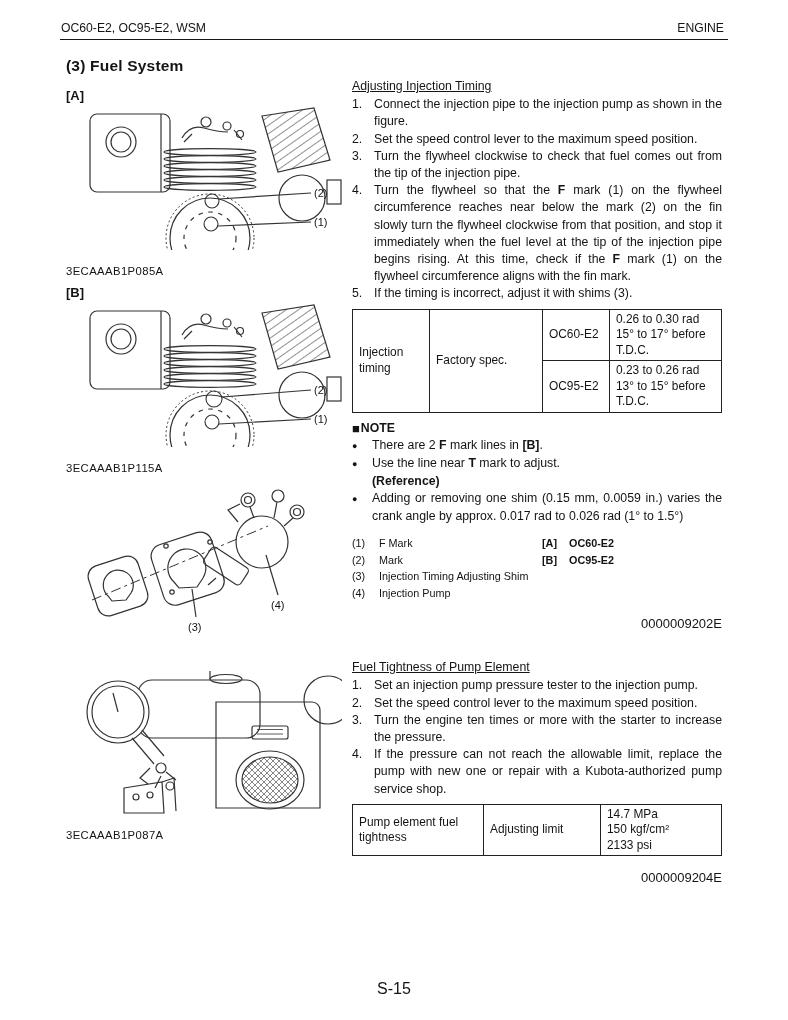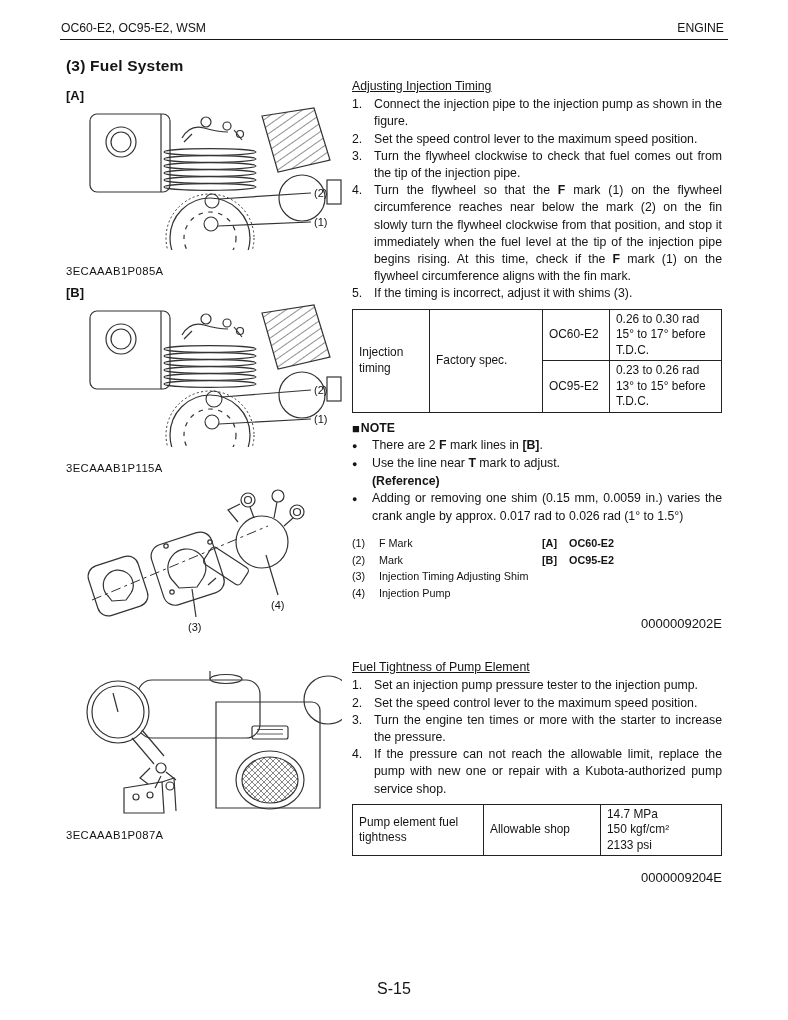--- a/index.html
+++ b/index.html
@@ -325,21 +325,21 @@
       </div>
       <div class="step">
         <span class="step-num">4.</span>
         <span class="step-text"><span>If the pressure can not reach the allowable limit, replace the pump with new one or repair with a Kubota-authorized pump service shop.</span></span>
       </div>
 
       <table class="spec">
         <tbody>
             <tr>
           <td class="t2c1">Pump element fuel tightness</td>
-          <td class="t2c2">Allowable shop</td>
+          <td class="t2c2">Adjusting limit</td>
           <td>
             <div>14.7 MPa</div>
             <div>150 kgf/cm²</div>
             <div>2133 psi</div>
           </td>
         </tr>
       </tbody>
         </table>
 
       <div class="doc-code">0000009204E</div>

